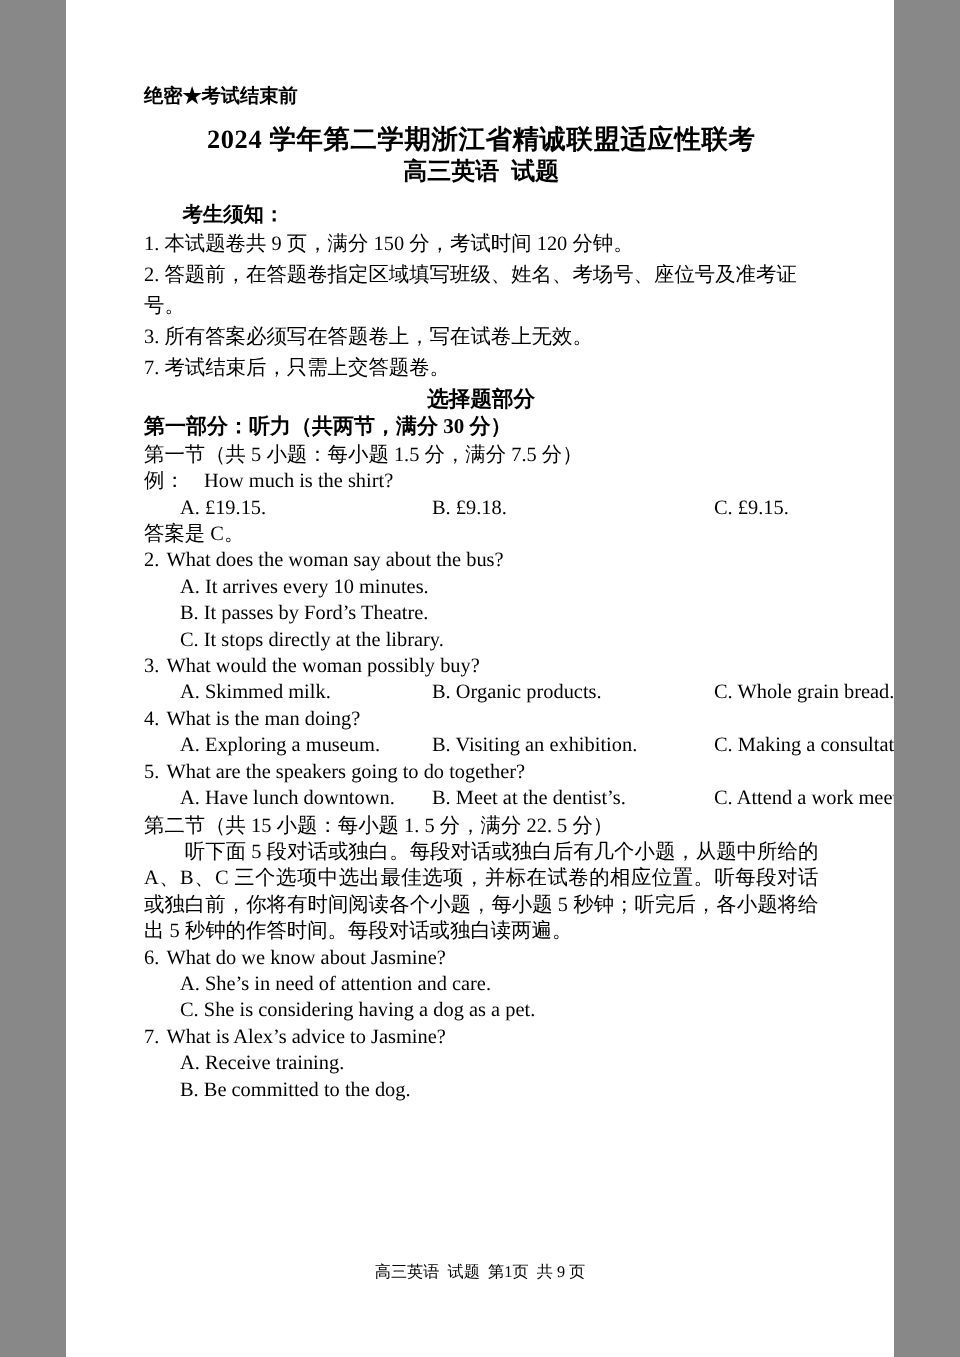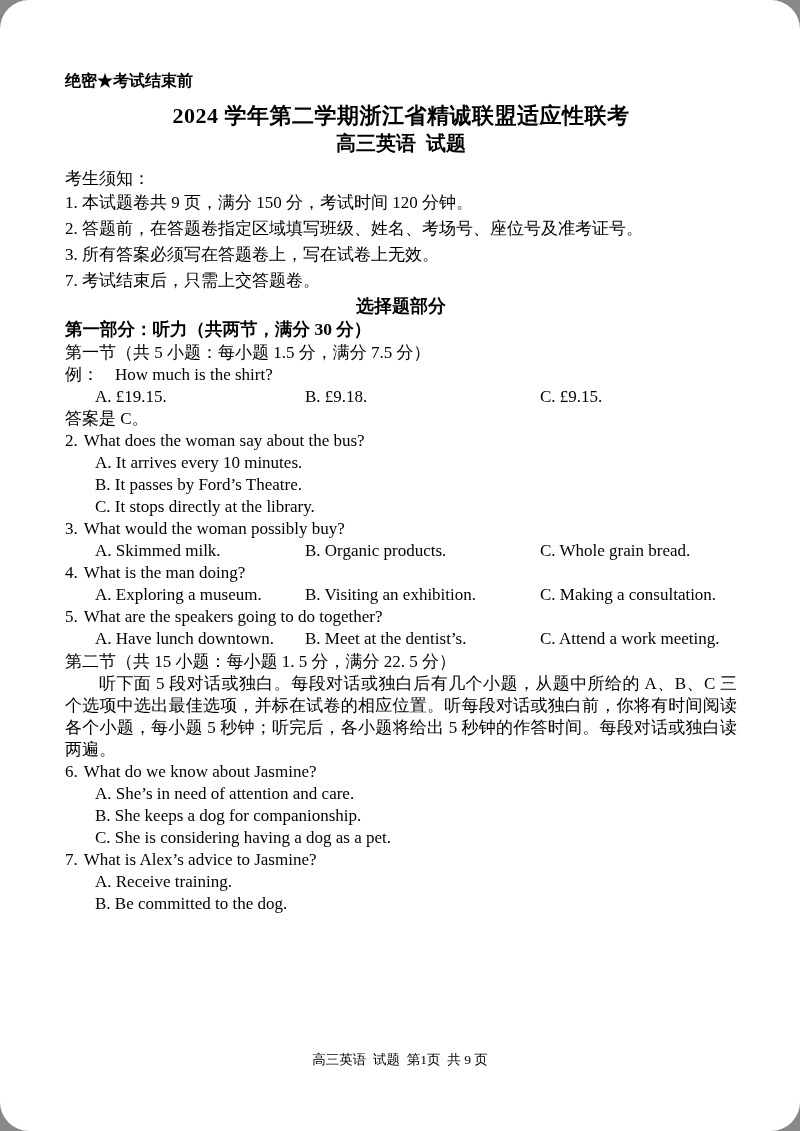--- a/index.html
+++ b/index.html
@@ -1,27 +1,26 @@
 <!DOCTYPE html>
 <html><head>
 <meta charset="utf-8">
 <style>
   html, body { margin: 0; padding: 0; background: #888; }
   .page {
     position: relative;
-    width: 800px;
+    width: 690px;
     height: 1131px;
     margin: 0 auto;
     background: #ffffff;
     color: #000000;
     font-family: "Liberation Serif", "DejaVu Serif", serif;
     font-size: 17px;
     line-height: 22px;
     overflow: hidden;
-    border-radius: 29px;
   }
   .content {
     position: absolute;
     left: 65px;
     right: 63px;
     top: 0;
   }
   .security-mark {
     margin-top: 70px;
     font-weight: 700;
@@ -38,23 +37,24 @@
   }
   .doc-subtitle {
     text-align: center;
     font-weight: 700;
     font-size: 20px;
     line-height: 26px;
     margin-top: 0;
     white-space: pre;
   }
   .notice-heading {
-    font-weight: 400;
+    font-weight: 700;
     line-height: 23px;
     margin-top: 11px;
+    margin-left: 32px;
   }
   .notice-item { line-height: 26px; }
   .center-heading {
     text-align: center;
     font-weight: 700;
     font-size: 18px;
     line-height: 24px;
   }
   .part-heading {
     font-weight: 700;
@@ -164,21 +164,20 @@
     </div>
 
     <div class="section-heading">第二节（共 15 小题：每小题 1. 5 分，满分 22. 5 分）</div>
     <div class="para indent">听下面 5 段对话或独白。每段对话或独白后有几个小题，从题中所给的 A、B、C 三个选项中选出最佳选项，并标在试卷的相应位置。听每段对话或独白前，你将有时间阅读各个小题，每小题 5 秒钟；听完后，各小题将给出 5 秒钟的作答时间。每段对话或独白读两遍。</div>
 
     <div class="q-line">
       <span class="q-num">6.</span><span>What do we know about Jasmine?</span>
     </div>
     <div class="opt-stack">
       <div class="opt-line">A. She’s in need of attention and care.</div>
-      <div class="opt-line">B. She keeps a dog for companionship.</div>
       <div class="opt-line">C. She is considering having a dog as a pet.</div>
     </div>
 
     <div class="q-line">
       <span class="q-num">7.</span><span>What is Alex’s advice to Jasmine?</span>
     </div>
     <div class="opt-stack">
       <div class="opt-line">A. Receive training.</div>
       <div class="opt-line">B. Be committed to the dog.</div>
     </div>

